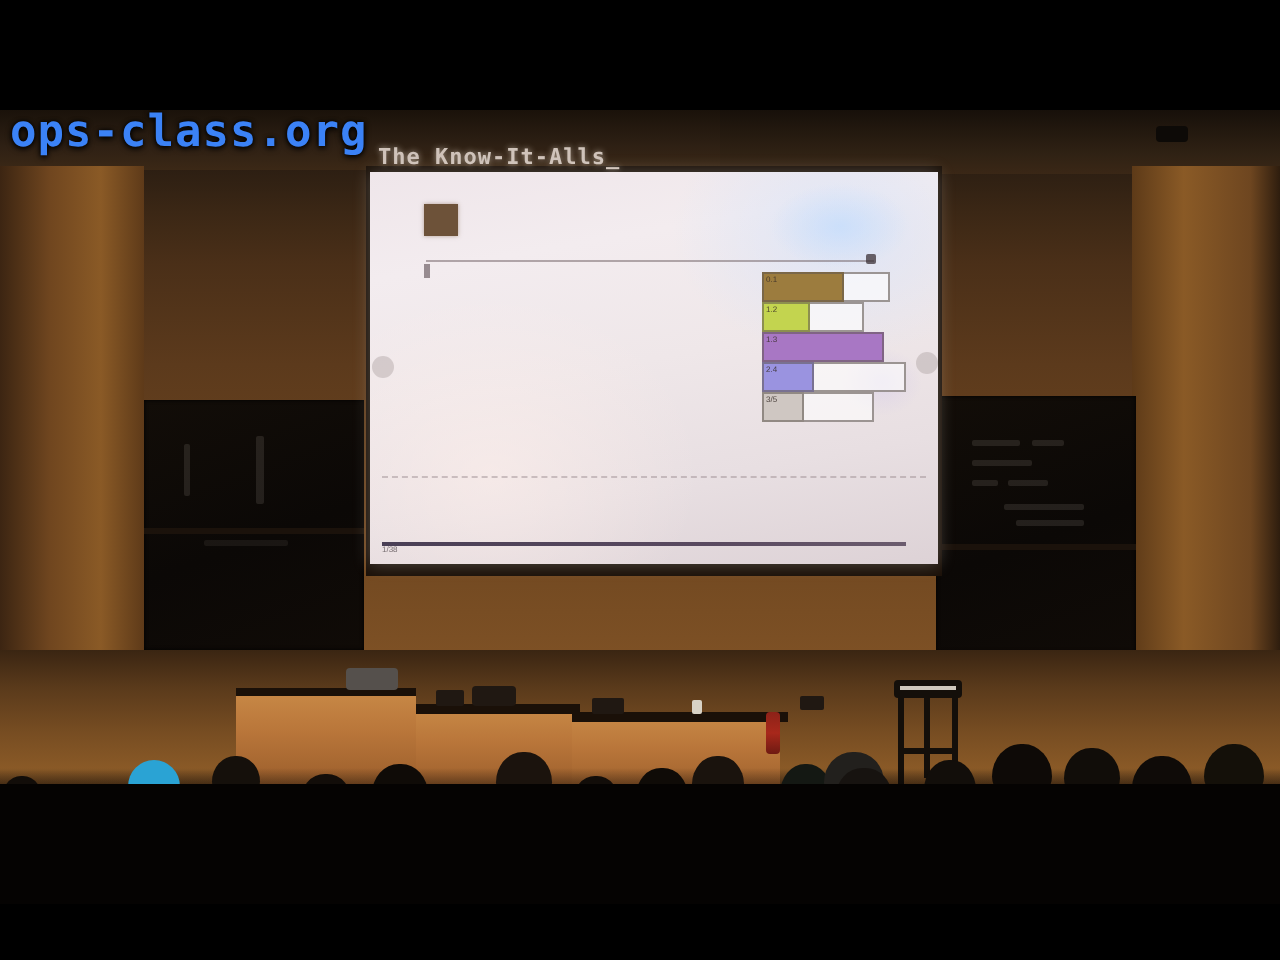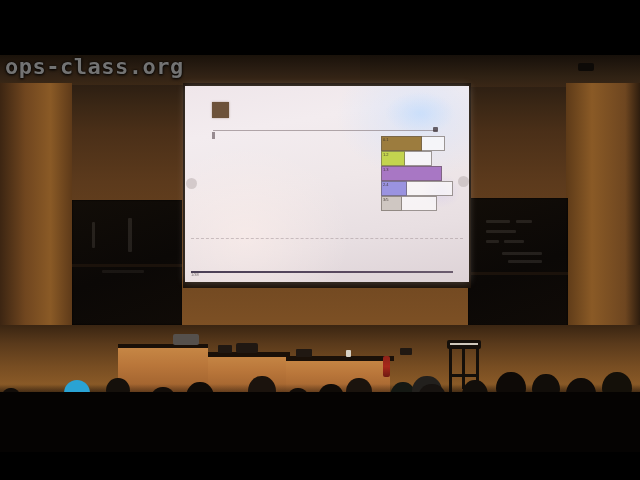--- a/index.html
+++ b/index.html
@@ -105,21 +105,21 @@
   .audience-fade{position:absolute;left:0;top:384px;width:640px;height:30px;
         background:linear-gradient(180deg,rgba(5,3,2,0) 0%,rgba(5,3,2,.85) 60%,#050302 100%);}
   .head{position:absolute;border-radius:48% 48% 40% 40%/58% 58% 42% 42%;}
   .shoulders{position:absolute;border-radius:40% 40% 0 0;}
 
   
   .letterbox-top{position:absolute;left:0;top:0;width:640px;height:55px;background:#000;}
   .letterbox-bottom{position:absolute;left:0;top:452px;width:640px;height:28px;background:#000;}
   .watermark{position:absolute;left:5px;top:54px;
         font-family:"DejaVu Sans Mono","Liberation Mono",monospace;
-        font-size:22px;font-weight:700;letter-spacing:.5px;color:#737373;
+        font-size:22px;font-weight:700;letter-spacing:.5px;color:#3b82f6;
         text-shadow:0 1px 3px rgba(0,0,0,.95), 0 0 2px rgba(0,0,0,.9);white-space:nowrap;}
 </style>
 </head>
 <body>
 
 <div id="stage">
 
   <div class="room"></div>
   <div class="wall-top"></div>
   <div class="wall-top-right"></div>
@@ -147,20 +147,21 @@
     <div class="chalk" style="left:18px;top:42px;width:13px;height:3px;"></div>
     <div class="chalk" style="left:36px;top:42px;width:20px;height:3px;"></div>
     <div class="chalk" style="left:34px;top:54px;width:40px;height:3px;"></div>
     <div class="chalk" style="left:40px;top:62px;width:34px;height:3px;"></div>
     <div class="board-rail" style="left:0;top:74px;width:100px;"></div>
   </div>
 
   <div class="screen-frame"></div>
 
   <div class="slide-title-band"></div>
+  <div class="slide-title">The Know-It-Alls_</div>
 
   <div class="slide">
     <div class="slide-wash"></div>
     <div class="slide-wash2"></div>
 
     <div class="slide-square"></div>
     <div class="slide-rule"></div>
     <div class="slide-tick"></div>
     <div class="slide-endmark"></div>
     <div class="slide-dashes"></div>

